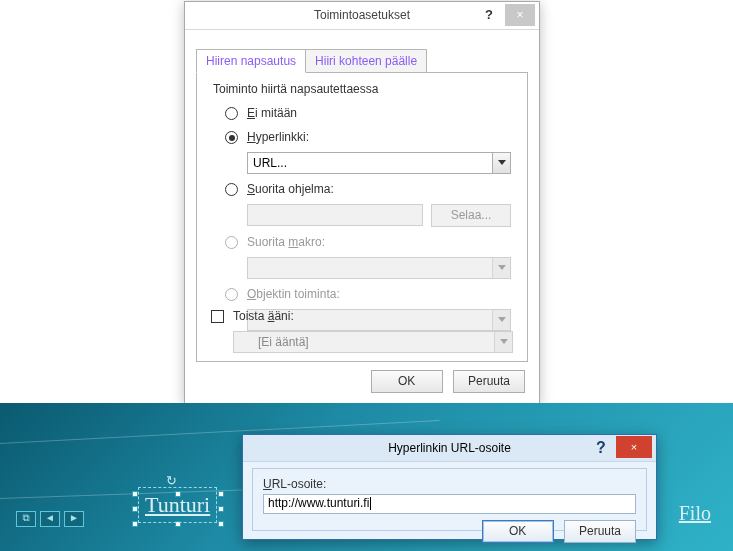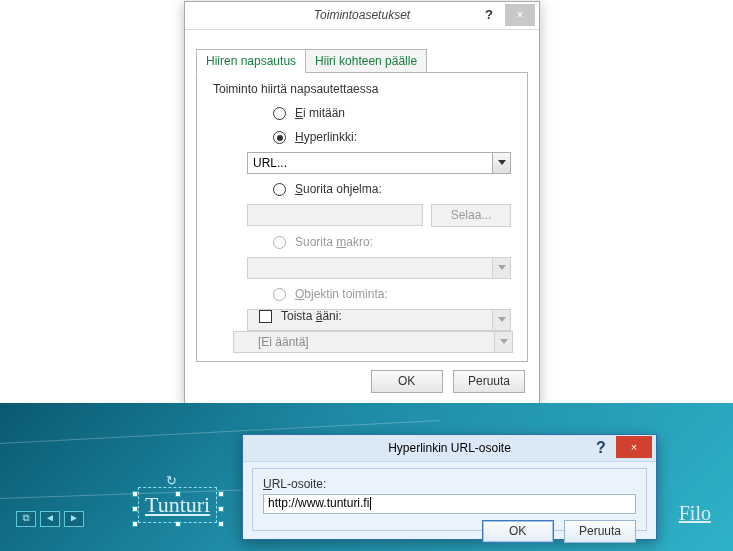--- a/index.html
+++ b/index.html
@@ -5,36 +5,36 @@
   * { box-sizing: border-box; font-family: "Segoe UI", Tahoma, sans-serif; }
   body { margin: 0; width: 733px; height: 551px; background: #fff; position: relative; overflow: hidden; }
 
   
   .dlg1 {
     position: absolute; left: 184px; top: 1px; width: 356px; height: 404px;
     background: #fff; border: 1px solid #a9a9a9;
     box-shadow: 0 2px 12px rgba(0,0,0,0.25);
   }
   .dlg1 .titlebar { height: 28px; background: #fff; position: relative; border-bottom: 1px solid #d9d9d9; }
-  .dlg1 .titlebar .title { position: absolute; left: 0; right: 0; top: 6px; text-align: center; font-size: 12px; color: #444; font-style: italic; }
+  .dlg1 .titlebar .title { position: absolute; left: 0; right: 0; top: 6px; text-align: center; font-size: 12px; color: #444; }
   .dlg1 .titlebar .help { position: absolute; right: 36px; top: 2px; width: 28px; height: 22px; line-height: 22px; text-align: center; font-size: 13px; font-weight: bold; color: #333; }
   .dlg1 .titlebar .close { position: absolute; right: 4px; top: 2px; width: 30px; height: 22px; line-height: 22px; text-align: center; background: #c8c8c8; color: #fff; font-size: 12px; }
 
   .tabs { position: absolute; left: 11px; top: 47px; height: 24px; }
-  .tabs .tab { display: inline-block; height: 24px; padding: 0 9px; font-size: 12px; line-height: 22px; color: #15803d; border: 1px solid #b5b5b5; background: #fff; position: relative; }
+  .tabs .tab { display: inline-block; height: 24px; padding: 0 9px; font-size: 12px; line-height: 22px; color: #8b5cf6; border: 1px solid #b5b5b5; background: #fff; position: relative; }
   .tabs .tab.active { border-bottom: 1px solid #fff; z-index: 3; }
   .tabs .tab.inactive { background: #f4f4f4; border-left: none; }
 
   .tabpanel { position: absolute; left: 11px; top: 70px; right: 11px; bottom: 42px; border: 1px solid #b5b5b5; }
 
   .group { position: absolute; left: 14px; top: 11px; right: 14px; height: 218px; }
   .group-title { font-size: 12px; color: #333; position: absolute; left: 2px; top: -2px; }
   .group-inner { position: absolute; left: 14px; top: 20px; right: 2px; }
 
-  .row { position: relative; height: 22px; margin-bottom: 2px; margin-left: 48px; }
+  .row { position: relative; height: 22px; margin-bottom: 2px; }
   .radio { position: absolute; left: 0; top: 3px; width: 13px; height: 13px; border: 1px solid #333; border-radius: 50%; background: #fff; }
   .radio.checked::after { content: ""; position: absolute; left: 2.5px; top: 2.5px; width: 6px; height: 6px; background: #333; border-radius: 50%; }
   .radio.disabled { border-color: #b0b0b0; }
   .radio-label { position: absolute; left: 22px; top: 2px; font-size: 12px; color: #333; }
   .radio-label.disabled { color: #9a9a9a; }
   .under { text-decoration: underline; }
 
   .dd { position: relative; height: 22px; border: 1px solid #adadad; background: #fff; font-size: 12px; }
   .dd .dd-text { position: absolute; left: 5px; top: 3px; text-align: center; }
   .dd .dd-btn { position: absolute; right: 0; top: 0; width: 18px; height: 100%; border-left: 1px solid #adadad; background: linear-gradient(#f7f7f7,#e1e1e1); text-align: center; line-height: 18px; }

